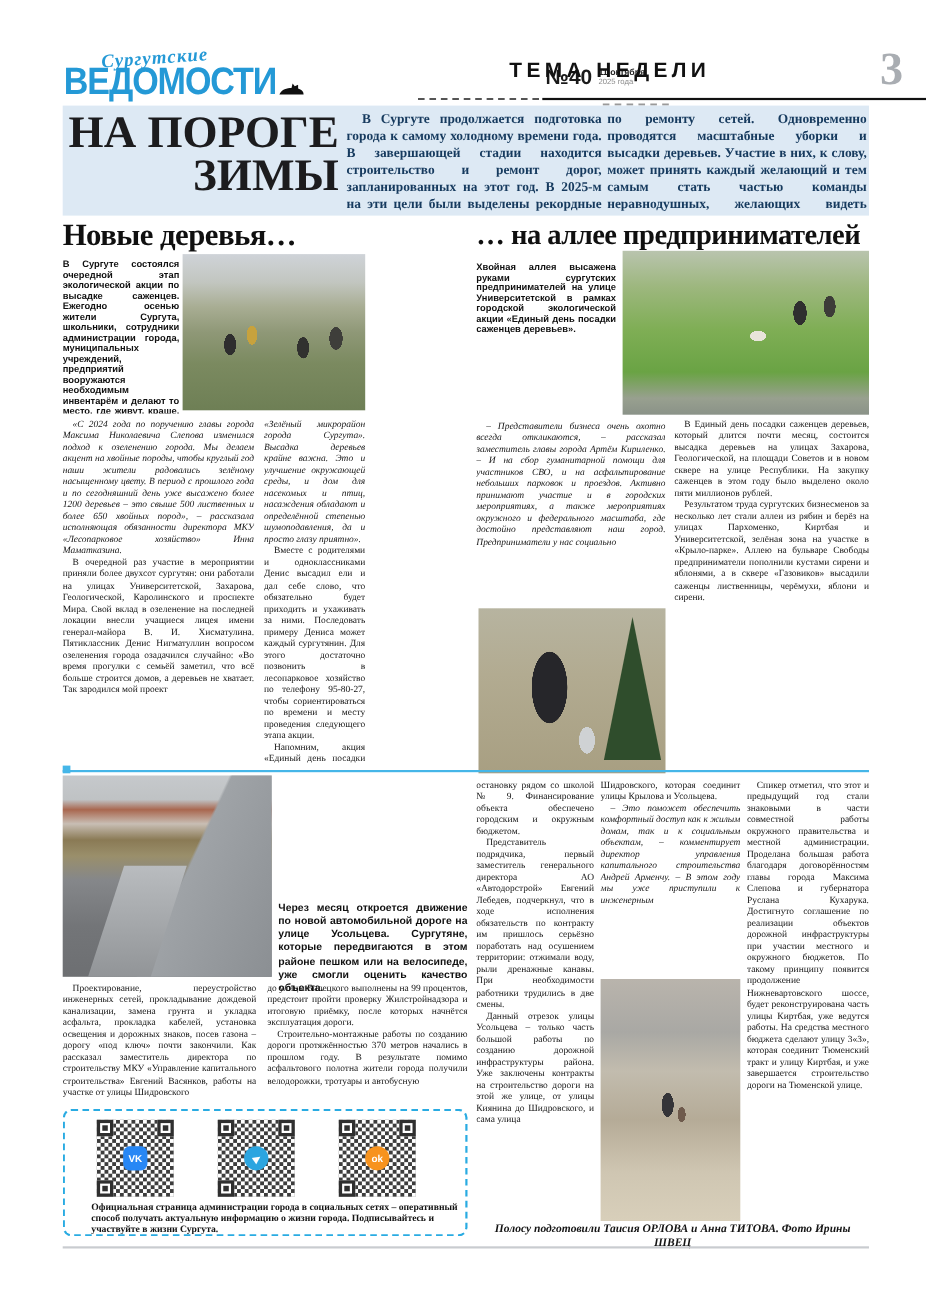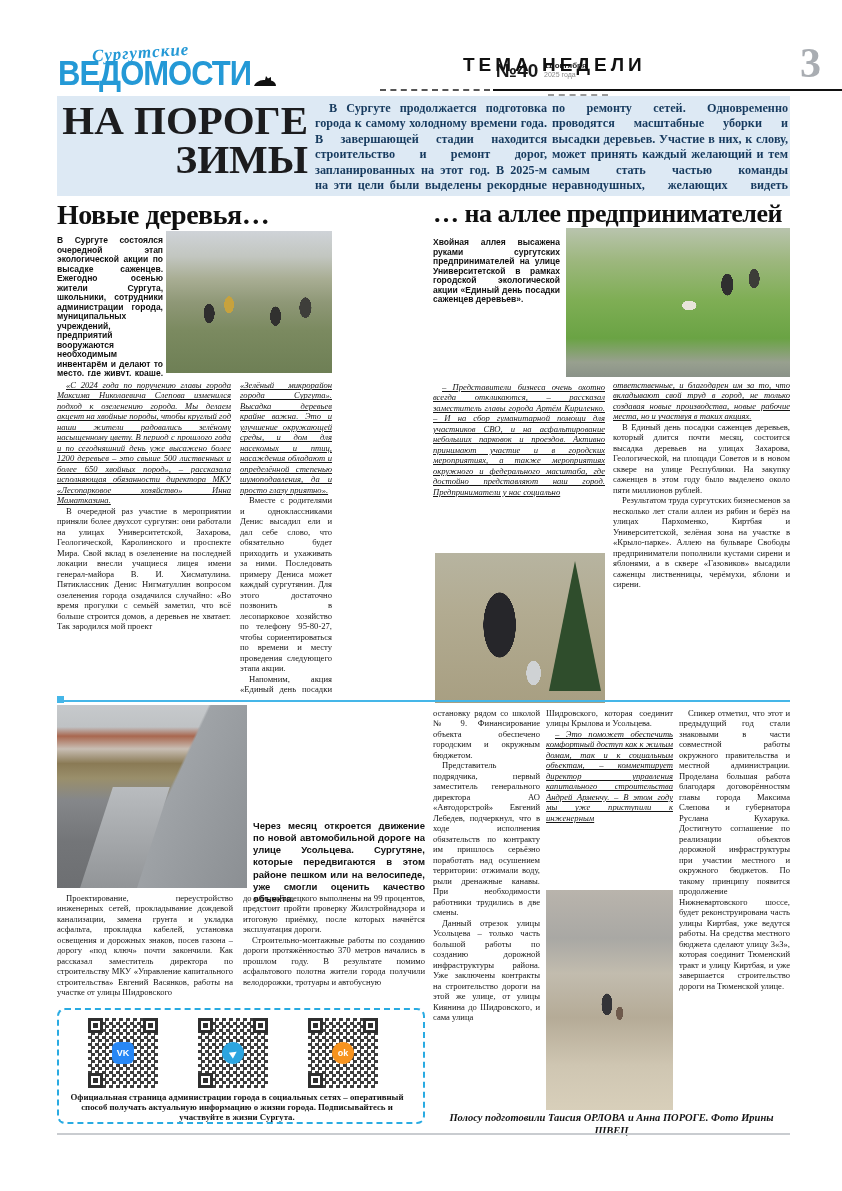--- a/index.html
+++ b/index.html
@@ -34,21 +34,21 @@
   #intro1{left:315px;} #intro2{left:552px;width:236px;}
 
   
   .art-title{font:700 28px/1 "Liberation Serif","DejaVu Serif",serif;color:#101010;letter-spacing:-0.5px;}
 
   
   .lead{overflow:hidden;text-align:justify;font:700 8.5px/1.12 "Liberation Sans","DejaVu Sans",sans-serif;color:#101010;}
   .col{overflow:hidden;text-align:justify;font:400 8.6px/1.22 "Liberation Serif","DejaVu Serif",serif;color:#141414;}
   .col p{margin:0;text-indent:9px;}
   .col p.cont{text-indent:0;}
-  .col p.it{font-style:italic;text-decoration:underline;}
+  .col p.it{font-style:italic;}
 
   
   .photo{overflow:hidden;}
   #photo-trees{background:
      radial-gradient(ellipse 9px 16px at 26% 58%,#2e2e2e 60%,transparent 61%),
      radial-gradient(ellipse 8px 14px at 38% 52%,#c7a23d 60%,transparent 61%),
      radial-gradient(ellipse 9px 16px at 66% 60%,#31312f 60%,transparent 61%),
      radial-gradient(ellipse 10px 17px at 84% 54%,#3e3e3a 60%,transparent 61%),
      linear-gradient(180deg,#cfd3d8 0%,#c2c6c0 18%,#a8ad93 34%,#8f9877 50%,#7b8a60 70%,#6e7f55 100%);}
   #photo-alley{background:
@@ -88,21 +88,21 @@
   .qr .finder{position:absolute;width:15px;height:15px;border:3px solid #2f2f2f;background:#fff;box-sizing:border-box;}
   .qr .finder::after{content:'';position:absolute;left:2px;top:2px;width:5px;height:5px;background:#2f2f2f;}
   .qr .f-tl{left:0;top:0;} .qr .f-tr{right:0;top:0;} .qr .f-bl{left:0;bottom:0;}
   .qr .badge{position:absolute;left:24px;top:24px;width:22px;height:22px;border-radius:6px;
       color:#fff;font:700 9px/22px "Liberation Sans","DejaVu Sans",sans-serif;text-align:center;}
   #qr-vk{left:29px;} #qr-tg{left:139px;} #qr-ok{left:249px;}
   #qr-vk .badge{background:#2787f5;}
   #qr-tg .badge{background:#2ca5e0;border-radius:50%;}
   #qr-tg .badge span{display:inline-block;transform:rotate(-35deg);}
   #qr-ok .badge{background:#f7931e;border-radius:50%;}
-  .qr-caption{position:absolute;left:4px;top:82px;width:348px;text-align:center;
+  .qr-caption{position:absolute;left:24px;top:82px;width:348px;text-align:left;
       font:700 8.8px/1.15 "Liberation Serif","DejaVu Serif",serif;color:#141414;}
 
   .credits{left:433px;top:1112px;width:357px;text-align:center;
       font:italic 700 10.5px/1.2 "Liberation Serif","DejaVu Serif",serif;color:#141414;}
 </style>
 </head>
 <body>
 
 <div class="page">
 
@@ -148,21 +148,20 @@
   </div>
 
   <div class="abs art-title" style="left:433px;top:201px;font-size:26px;">… на аллее предпринимателей</div>
   <div class="abs photo" id="photo-alley" style="left:566px;top:228px;width:224px;height:149px;"></div>
   <div class="abs lead" style="left:433px;top:238px;width:127px;height:84px;">Хвойная аллея высажена руками сургутских предпринимателей на улице Университетской в рамках городской экологической акции «Единый день посадки саженцев деревьев».</div>
   <div class="abs col" style="left:433px;top:382px;width:172px;height:169px;">
     <p class="it">– Представители бизнеса очень охотно всегда откликаются, – рассказал заместитель главы города Артём Кириленко. – И на сбор гуманитарной помощи для участников СВО, и на асфальтирование небольших парковок и проездов. Активно принимают участие и в городских мероприятиях, а также мероприятиях окружного и федерального масштаба, где достойно представляют наш город. Предприниматели у нас социально</p>
   </div>
   <div class="abs photo" id="photo-man" style="left:435px;top:553px;width:170px;height:150px;"></div>
   <div class="abs col" style="left:613px;top:380px;width:177px;height:323px;">
-    <p class="cont it">ответственные, и благодарен им за то, что вкладывают свой труд в город, не только создавая новые производства, новые рабочие места, но и участвуя в таких акциях.</p>
     <p>В Единый день посадки саженцев деревьев, который длится почти месяц, состоится высадка деревьев на улицах Захарова, Геологической, на площади Советов и в новом сквере на улице Республики. На закупку саженцев в этом году было выделено около пяти миллионов рублей.</p>
     <p>Результатом труда сургутских бизнесменов за несколько лет стали аллеи из рябин и берёз на улицах Пархоменко, Киртбая и Университетской, зелёная зона на участке в «Крыло-парке». Аллею на бульваре Свободы предприниматели пополнили кустами сирени и яблонями, а в сквере «Газовиков» высадили саженцы лиственницы, черёмухи, яблони и сирени.</p>
   </div>
 
   <div class="abs blue-rule"></div>
 
   <div class="abs photo" id="photo-road" style="left:57px;top:705px;width:190px;height:183px;"></div>
   <div class="abs lead road-lead">Через месяц откроется движение по новой автомобильной дороге на улице Усольцева. Сургутяне, которые передвигаются в этом районе пешком или на велосипеде, уже смогли оценить качество объекта.</div>
   <div class="abs col" style="left:57px;top:893px;width:176px;height:118px;">
     <p>Проектирование, переустройство инженерных сетей, прокладывание дождевой канализации, замена грунта и укладка асфальта, прокладка кабелей, установка освещения и дорожных знаков, посев газона – дорогу «под ключ» почти закончили. Как рассказал заместитель директора по строительству МКУ «Управление капитального строительства» Евгений Васянков, работы на участке от улицы Шидровского</p>
@@ -200,16 +199,16 @@
     </div>
     <div class="qr" id="qr-ok">
       <div class="finder f-tl"></div>
       <div class="finder f-tr"></div>
       <div class="finder f-bl"></div>
       <div class="badge">ok</div>
     </div>
     <div class="qr-caption">Официальная страница администрации города в социальных сетях – оперативный способ получать актуальную информацию о жизни города. Подписывайтесь и участвуйте в жизни Сургута.</div>
   </div>
 
-  <div class="abs credits">Полосу подготовили Таисия ОРЛОВА и Анна ПОРОГЕ. Фото Ирины ШВЕЦ</div>
+  <div class="abs credits">Полосу подготовили Таисия ОРЛОВА и Анна ТИТОВА. Фото Ирины ШВЕЦ</div>
   <div class="abs bottom-rule"></div>
 
 </div>
 
 </body></html>

